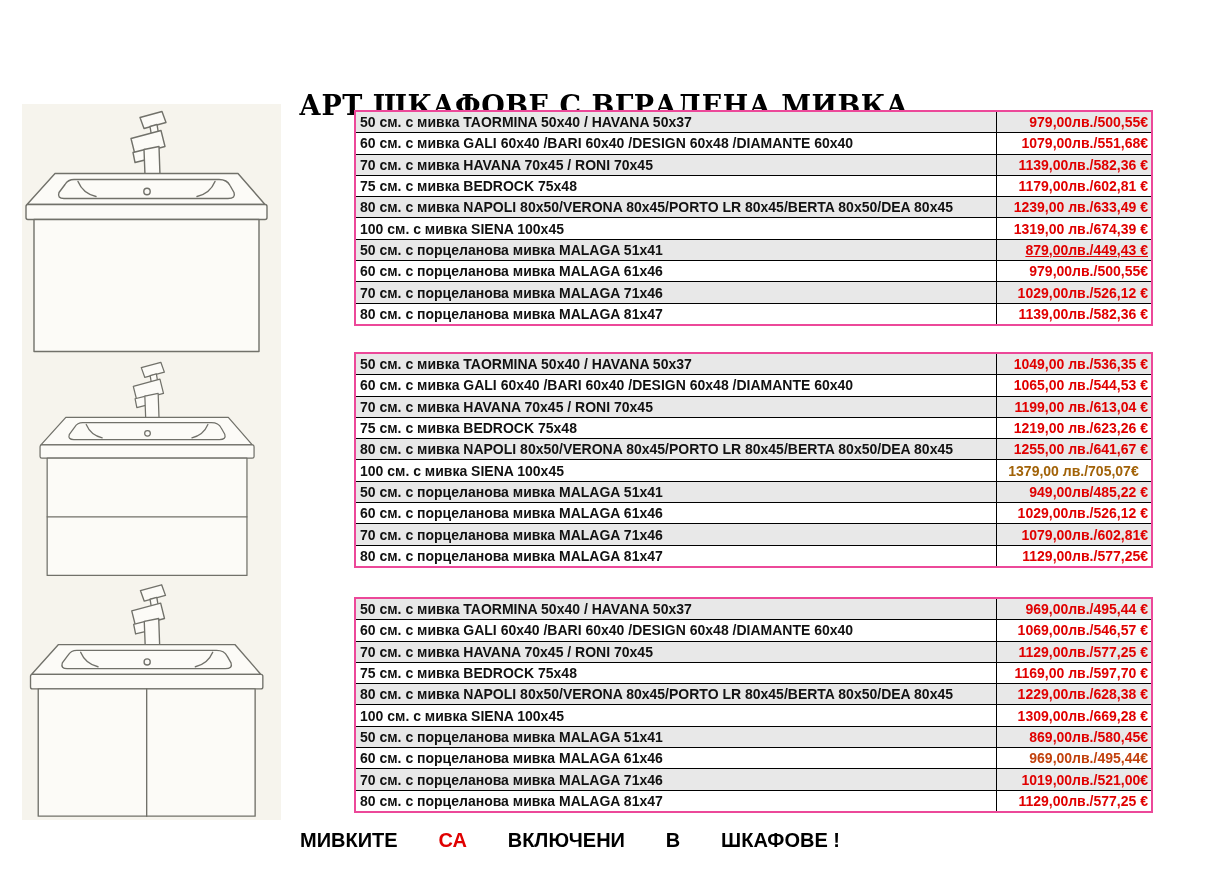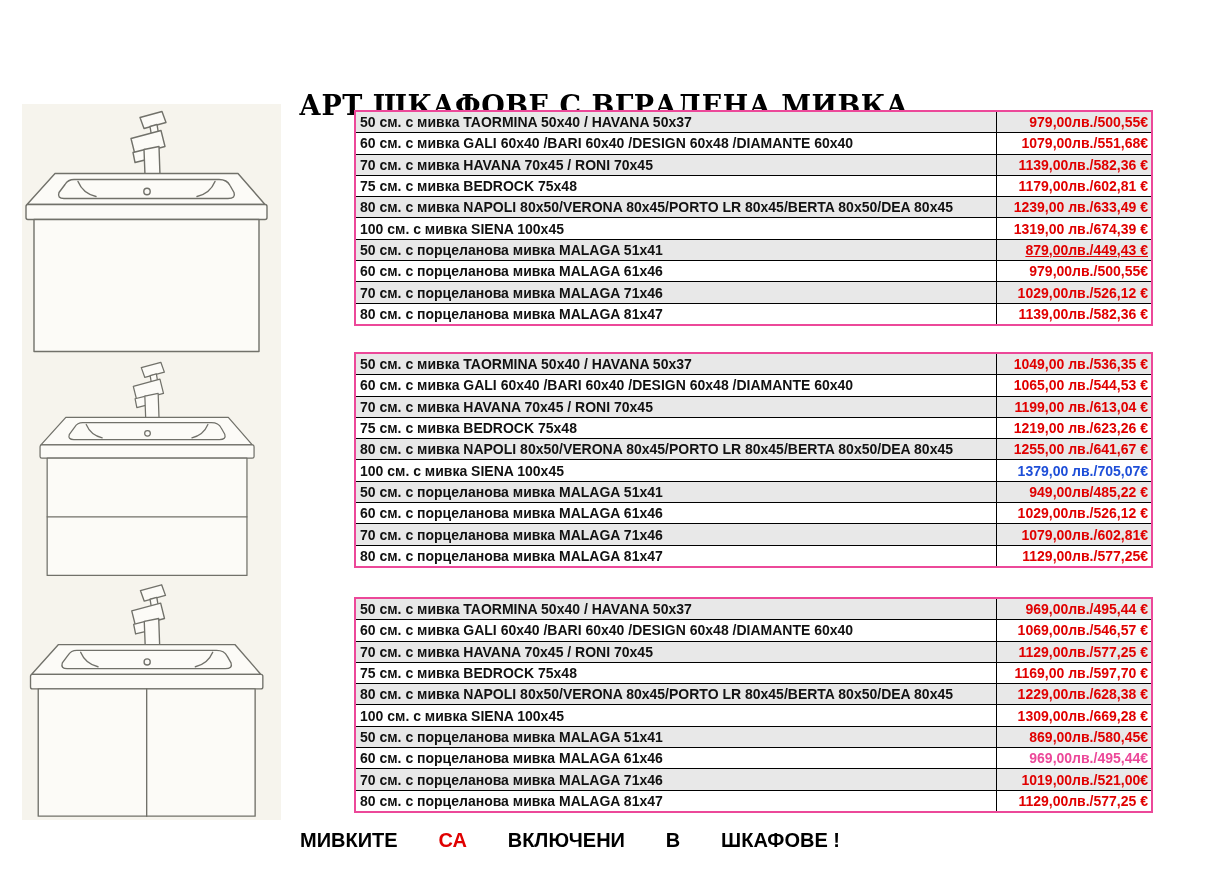--- a/index.html
+++ b/index.html
@@ -167,21 +167,21 @@
         <tr>
           <td class="label">75 см. с мивка BEDROCK 75x48</td>
           <td class="price" style="color: rgb(224, 0, 0);">1219,00 лв./623,26 €</td>
         </tr>
         <tr class="stripe">
           <td class="label">80 см. с мивка NAPOLI 80x50/VERONA 80x45/PORTO LR 80x45/BERTA 80x50/DEA 80x45</td>
           <td class="price" style="color: rgb(224, 0, 0);">1255,00 лв./641,67 €</td>
         </tr>
         <tr>
           <td class="label">100 см. с мивка SIENA 100x45</td>
-          <td class="price" style="color: #1d4ed8;">1379,00 лв./705,07€</td>
+          <td class="price" style="color: #a16207; text-align: center;">1379,00 лв./705,07€</td>
         </tr>
         <tr class="stripe">
           <td class="label">50 см. с порцеланова мивка MALAGA 51x41</td>
           <td class="price" style="color: rgb(224, 0, 0);">949,00лв/485,22 €</td>
         </tr>
         <tr>
           <td class="label">60 см. с порцеланова мивка MALAGA 61x46</td>
           <td class="price" style="color: rgb(224, 0, 0);">1029,00лв./526,12 €</td>
         </tr>
         <tr class="stripe">
@@ -219,21 +219,21 @@
         <tr>
           <td class="label">100 см. с мивка SIENA 100x45</td>
           <td class="price" style="color: rgb(224, 0, 0);">1309,00лв./669,28 €</td>
         </tr>
         <tr class="stripe">
           <td class="label">50 см. с порцеланова мивка MALAGA 51x41</td>
           <td class="price" style="color: rgb(224, 0, 0);">869,00лв./580,45€</td>
         </tr>
         <tr>
           <td class="label">60 см. с порцеланова мивка MALAGA 61x46</td>
-          <td class="price" style="color: #ec4899; text-align: right;">969,00лв./495,44€</td>
+          <td class="price" style="color: #c2410c; text-align: right;">969,00лв./495,44€</td>
         </tr>
         <tr class="stripe">
           <td class="label">70 см. с порцеланова мивка MALAGA 71x46</td>
           <td class="price" style="color: rgb(224, 0, 0);">1019,00лв./521,00€</td>
         </tr>
         <tr>
           <td class="label">80 см. с порцеланова мивка MALAGA 81x47</td>
           <td class="price" style="color: rgb(224, 0, 0);">1129,00лв./577,25 €</td>
         </tr>
       </tbody>

